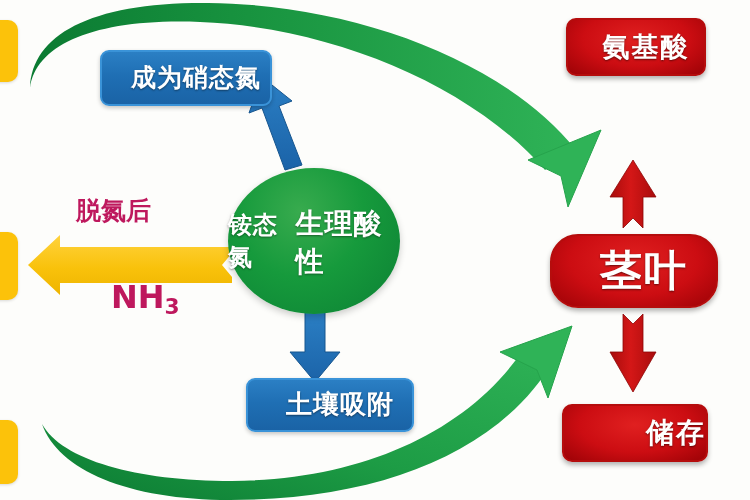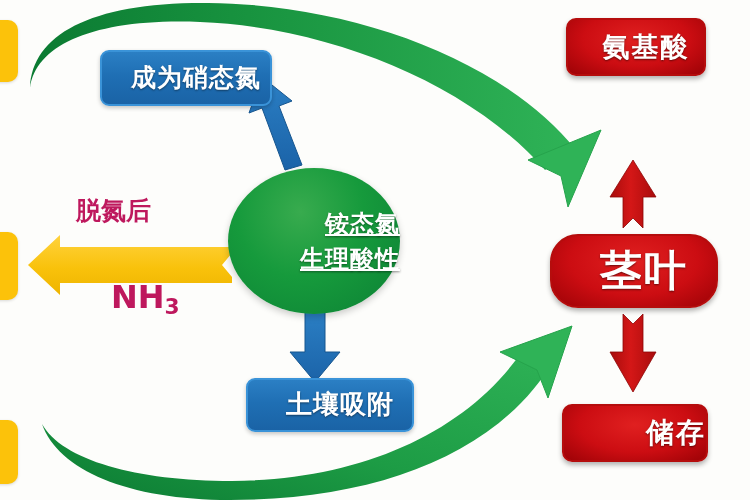--- a/index.html
+++ b/index.html
@@ -62,31 +62,30 @@
     border-radius: 10px;
     box-shadow: 0 1px 3px rgba(0,0,0,0.15);
   }
   
   .ellipse-green {
     position: absolute;
     border-radius: 50%;
     background: radial-gradient(ellipse at 42% 30%, #38ab4e 0%, #169a3c 45%, #0c8034 100%);
     box-shadow: 0 3px 7px rgba(0,0,0,0.2);
     display: flex;
-    flex-direction: column;
-    align-items: flex-end;
+    flex-direction: row;
+    align-items: center;
     justify-content: center;
     color: #ffffff;
     font-weight: bold;
     text-shadow: 0 1px 2px rgba(0,0,0,0.4);
     letter-spacing: 1px;
-    text-decoration: underline;
   }
   .ellipse-line1 { font-size: 24px; }
-  .ellipse-line2 { font-size: 24px; margin-top: 3px; }
+  .ellipse-line2 { font-size: 28px; margin-top: 3px; }
 
   
   .label-red {
     position: absolute;
     color: #be185d;
     font-weight: bold;
     white-space: nowrap;
     text-shadow: 0 1px 1px rgba(255,255,255,0.6);
   }
   .label-red sub {

